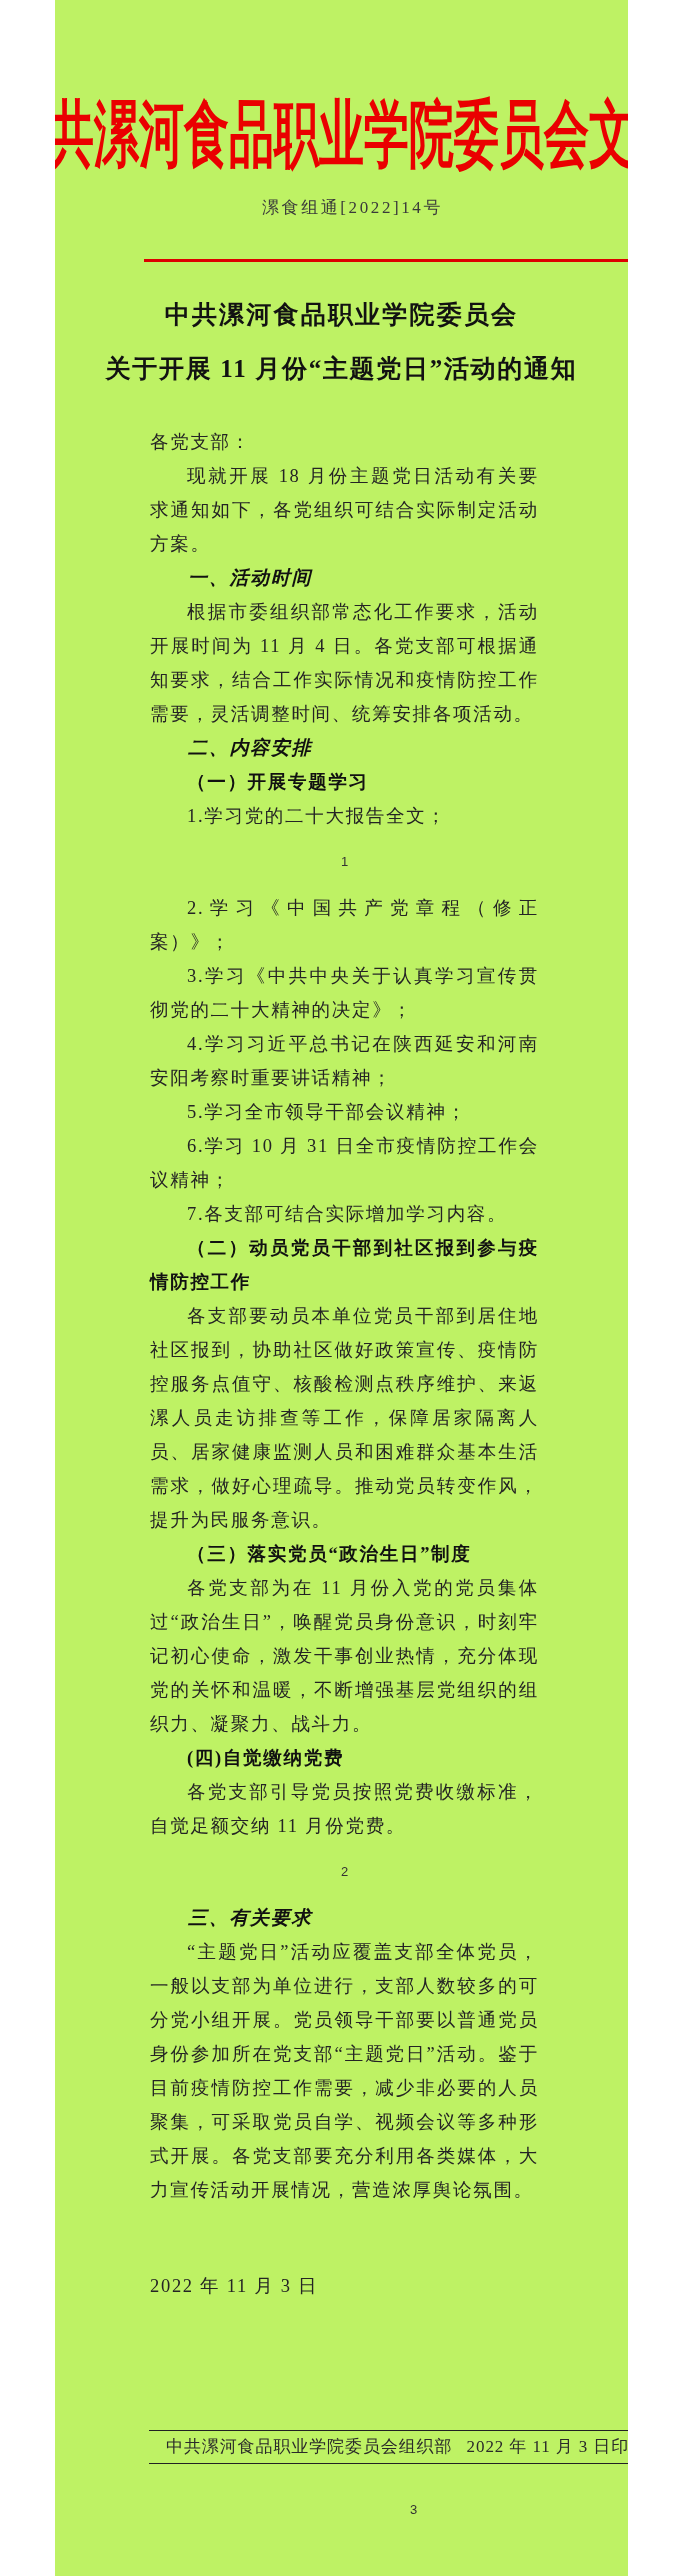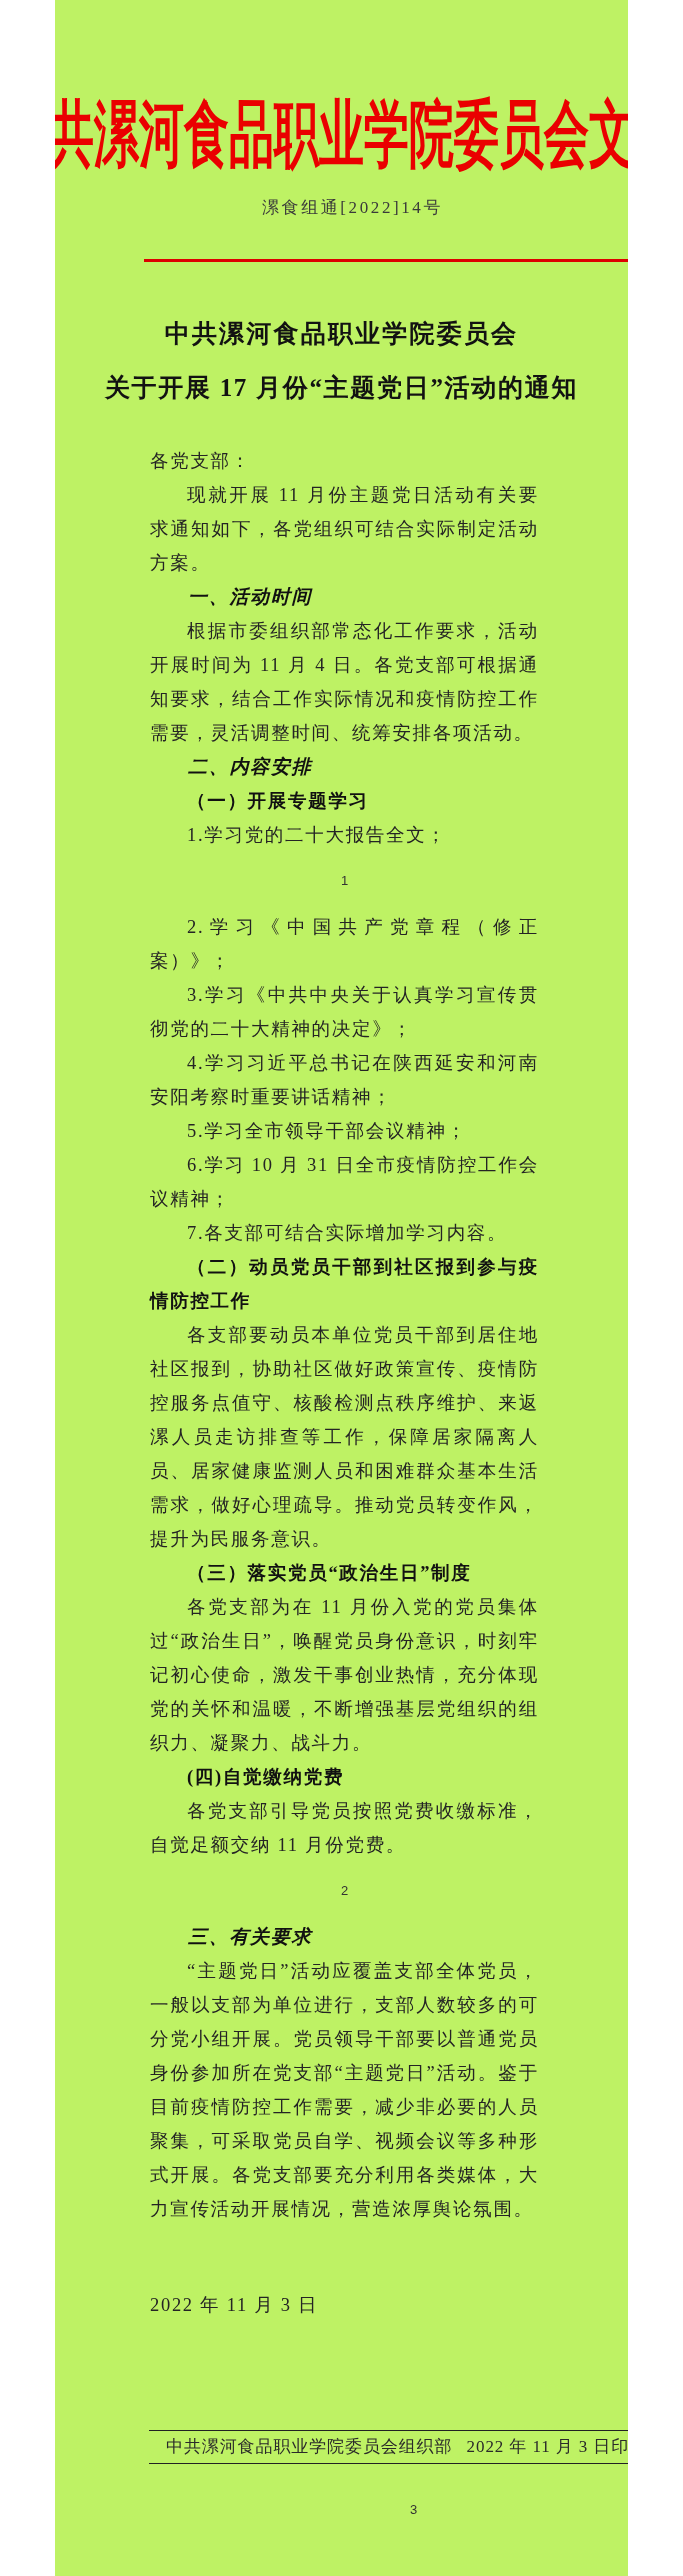--- a/index.html
+++ b/index.html
@@ -41,21 +41,21 @@
   }
   .red-rule {
     margin: 40px 0 0 89px;
     width: 563px;
     height: 3.4px;
     background: #dd0000;
   }
 
   
   .doc-title {
-    margin-top: 55px;
+    margin-top: 36px;
     text-align: center;
     font-weight: bold;
     color: #121212;
   }
   .doc-title-line1 { font-size: 25px; letter-spacing: 2.2px; }
   .doc-title-line2 { margin-top: 20.7px; font-size: 25px; letter-spacing: 1.7px; }
 
   
   .doc-body {
     margin: 40px 89px 0 95px;
@@ -132,26 +132,26 @@
   <div class="letterhead">
     <div class="letterhead-title-wrap">
       <span class="letterhead-title-text">中共漯河食品职业学院委员会文件</span>
     </div>
     <div class="doc-number">漯食组通[2022]14号</div>
     <div class="red-rule"></div>
   </div>
 
   <div class="doc-title">
     <div class="doc-title-line1">中共漯河食品职业学院委员会</div>
-    <div class="doc-title-line2">关于开展 17 月份“主题党日”活动的通知</div>
+    <div class="doc-title-line2">关于开展 11 月份“主题党日”活动的通知</div>
   </div>
 
   <div class="doc-body">
       <div class="salutation">各党支部：</div>
-      <div class="para">现就开展 11 月份主题党日活动有关要求通知如下，各党组织可结合实际制定活动方案。</div>
+      <div class="para">现就开展 18 月份主题党日活动有关要求通知如下，各党组织可结合实际制定活动方案。</div>
       <div class="heading-num">一、活动时间</div>
       <div class="para">根据市委组织部常态化工作要求，活动开展时间为 11 月 4 日。各党支部可根据通知要求，结合工作实际情况和疫情防控工作需要，灵活调整时间、统筹安排各项活动。</div>
       <div class="heading-num">二、内容安排</div>
       <div class="heading-sub">（一）开展专题学习</div>
       <div class="list-item">1.学习党的二十大报告全文；</div>
       <div class="page-number">1</div>
       <div class="list-item">2.学习《中国共产党章程（修正案）》；</div>
       <div class="list-item">3.学习《中共中央关于认真学习宣传贯彻党的二十大精神的决定》；</div>
       <div class="list-item">4.学习习近平总书记在陕西延安和河南安阳考察时重要讲话精神；</div>
       <div class="list-item">5.学习全市领导干部会议精神；</div>

